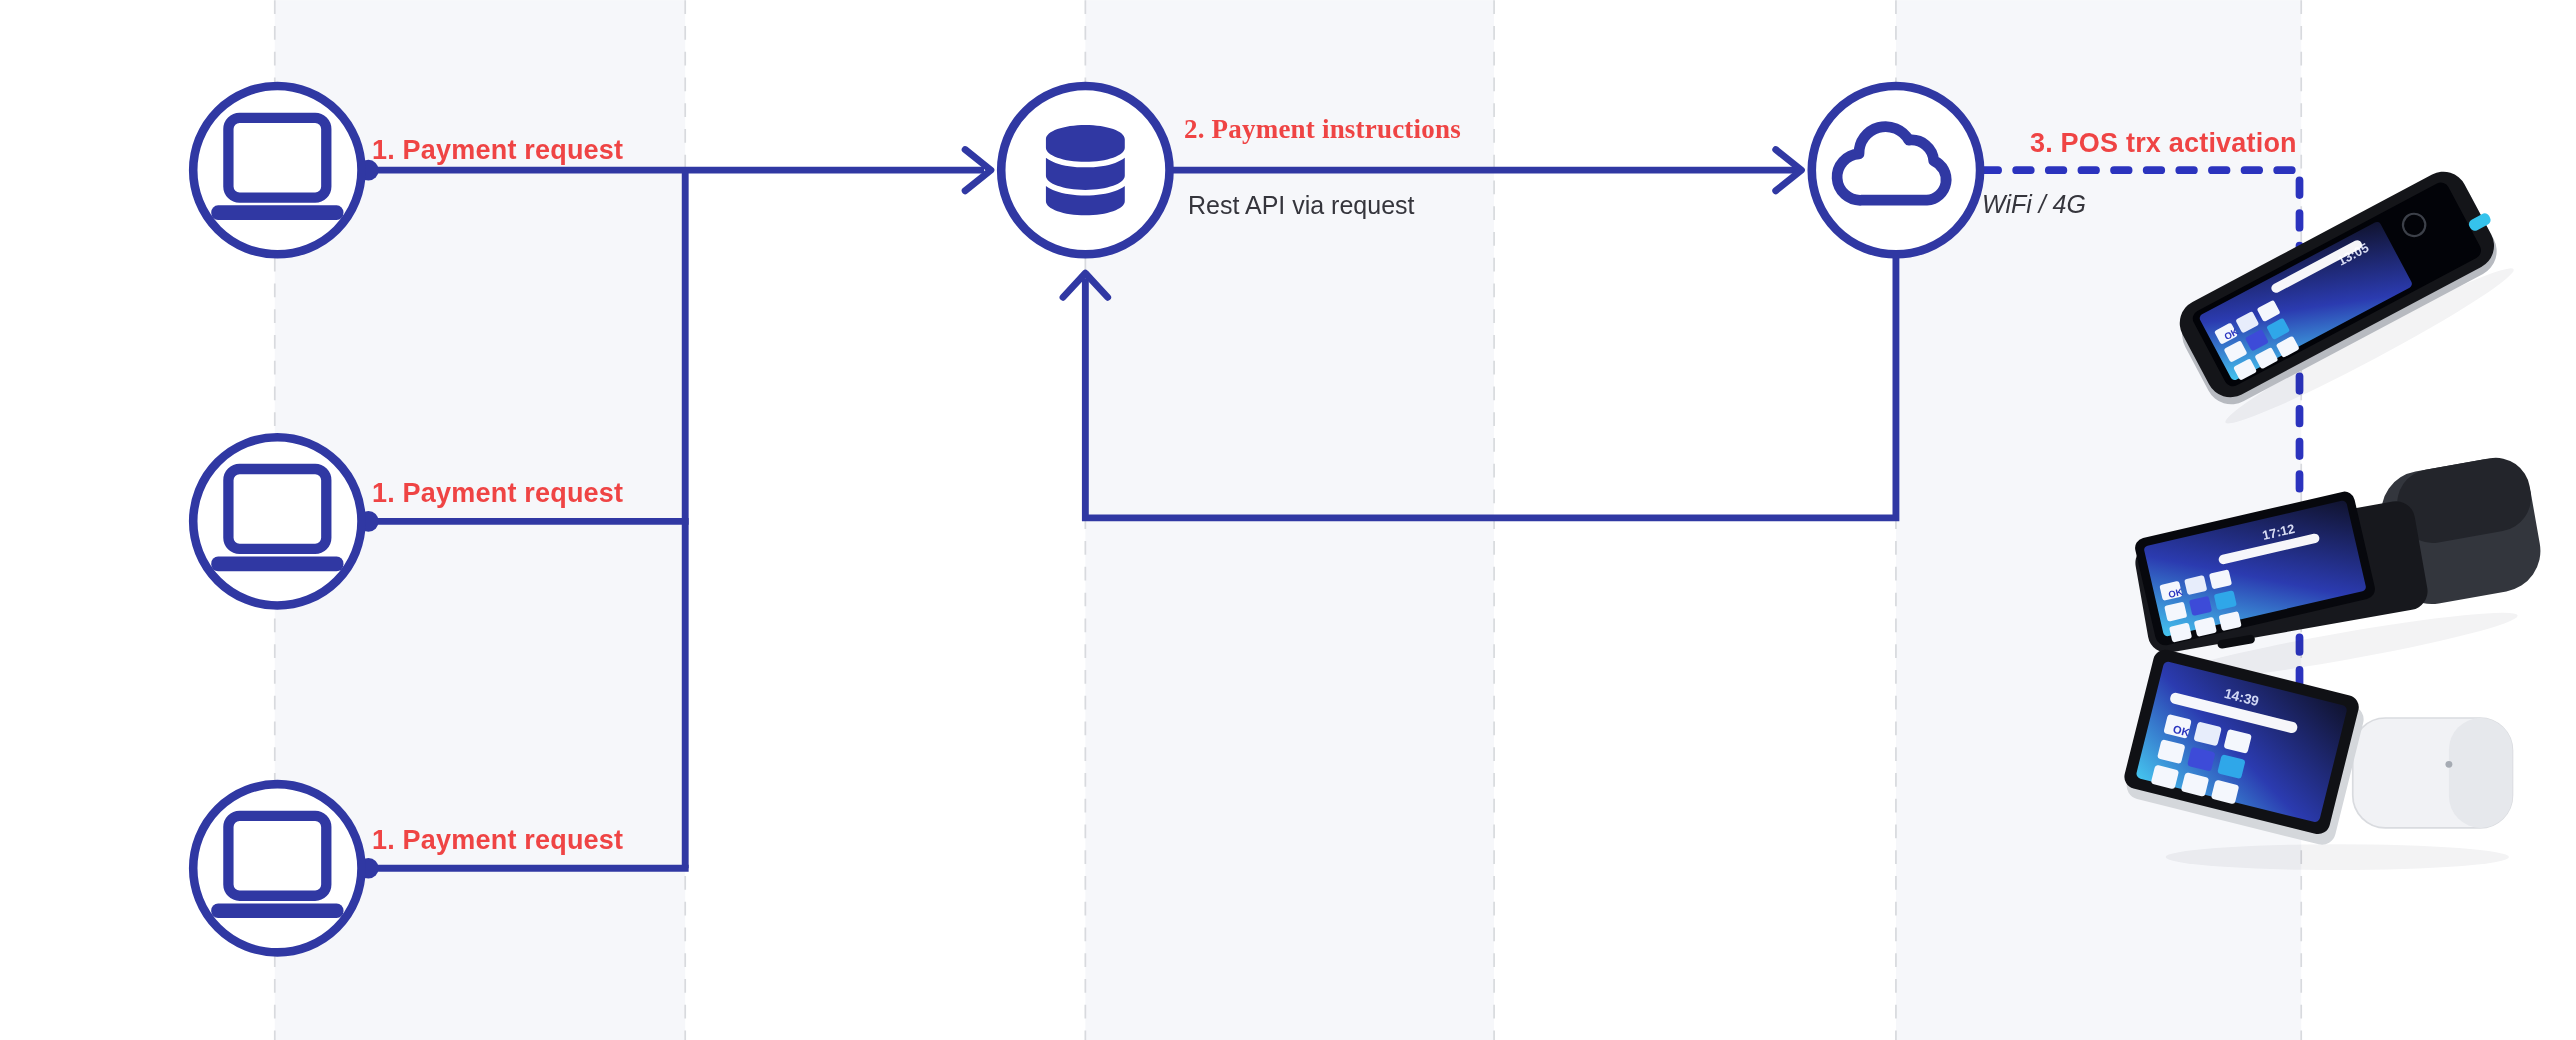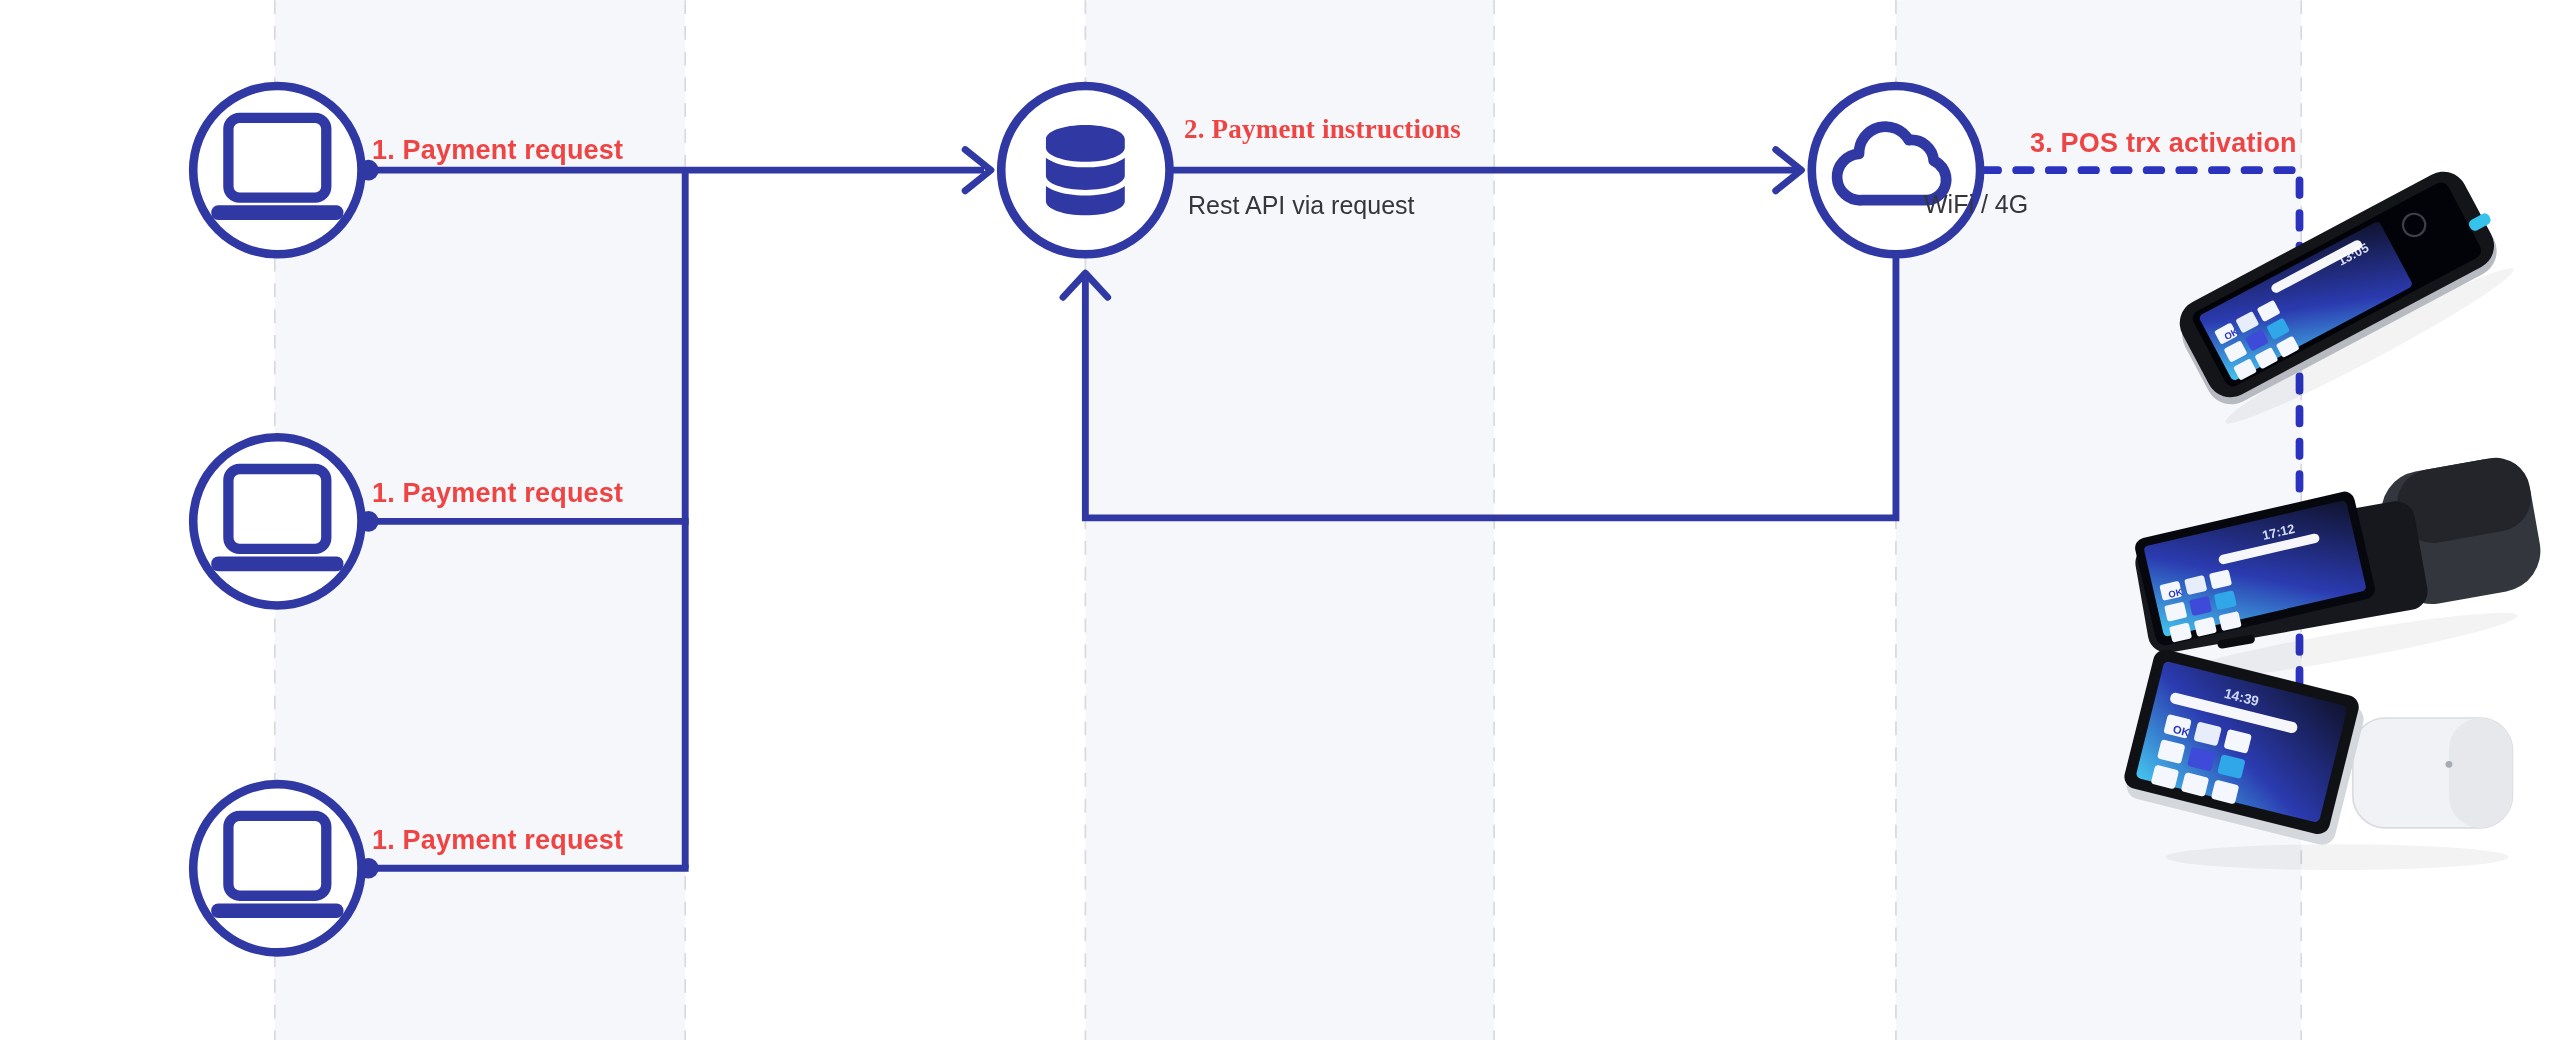--- a/index.html
+++ b/index.html
@@ -158,17 +158,17 @@
   </svg>
 
   <div class="lbl" style="left:372px; top:135px;">1. Payment request</div>
   <div class="lbl" style="left:372px; top:478px;">1. Payment request</div>
   <div class="lbl" style="left:372px; top:825px;">1. Payment request</div>
 
   <div class="lbl" style="left:1184px; top:114px;font-family:Liberation Serif, serif;">2. Payment instructions</div>
   <div class="sub" style="left:1188px; top:191px;">Rest API via request</div>
 
   <div class="lbl" style="left:1998px; top:128px;margin-left:32px;">3. POS trx activation</div>
-  <div class="sub" style="left:1924px; top:190px;">WiFi / 4G</div>
+  <div class="sub" style="left:1982px; top:190px;font-style:italic;">WiFi / 4G</div>
 
 
 </div>
 
 
 </body></html>

